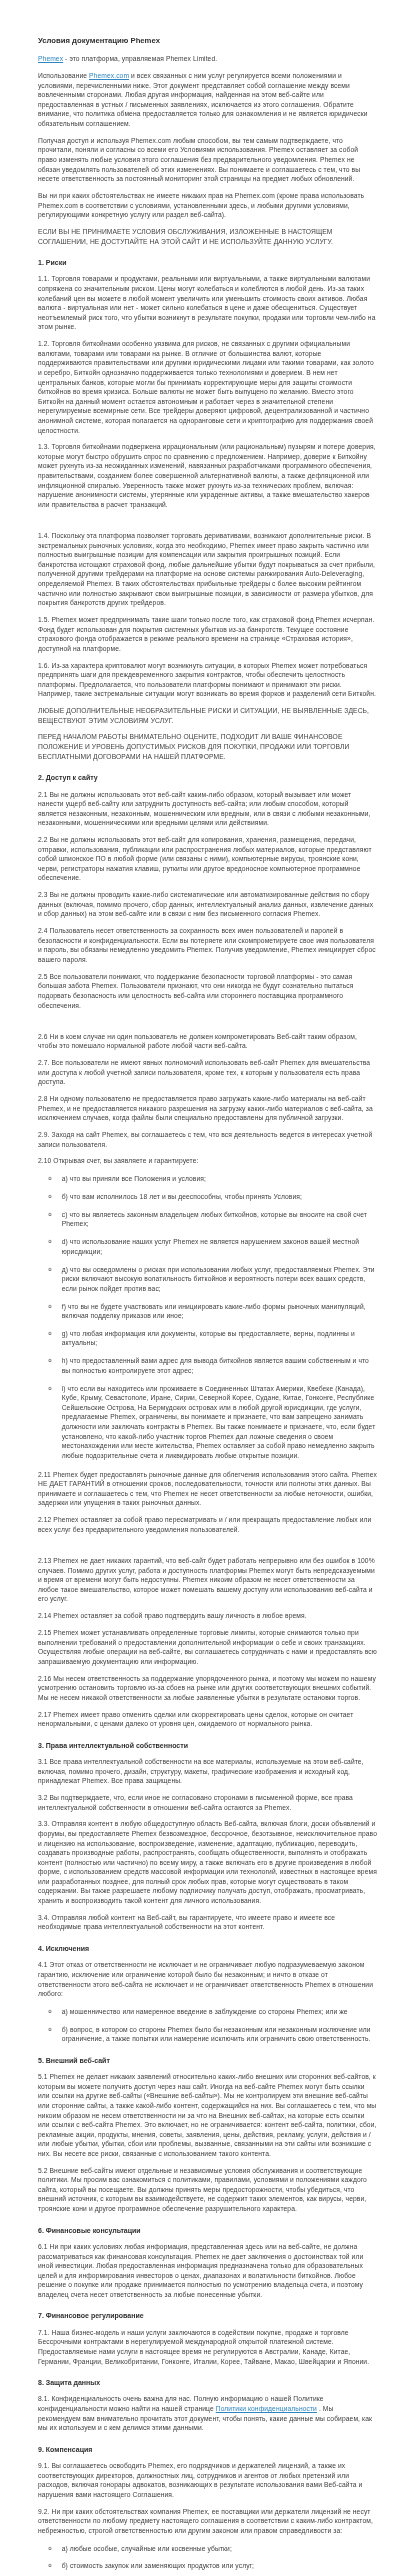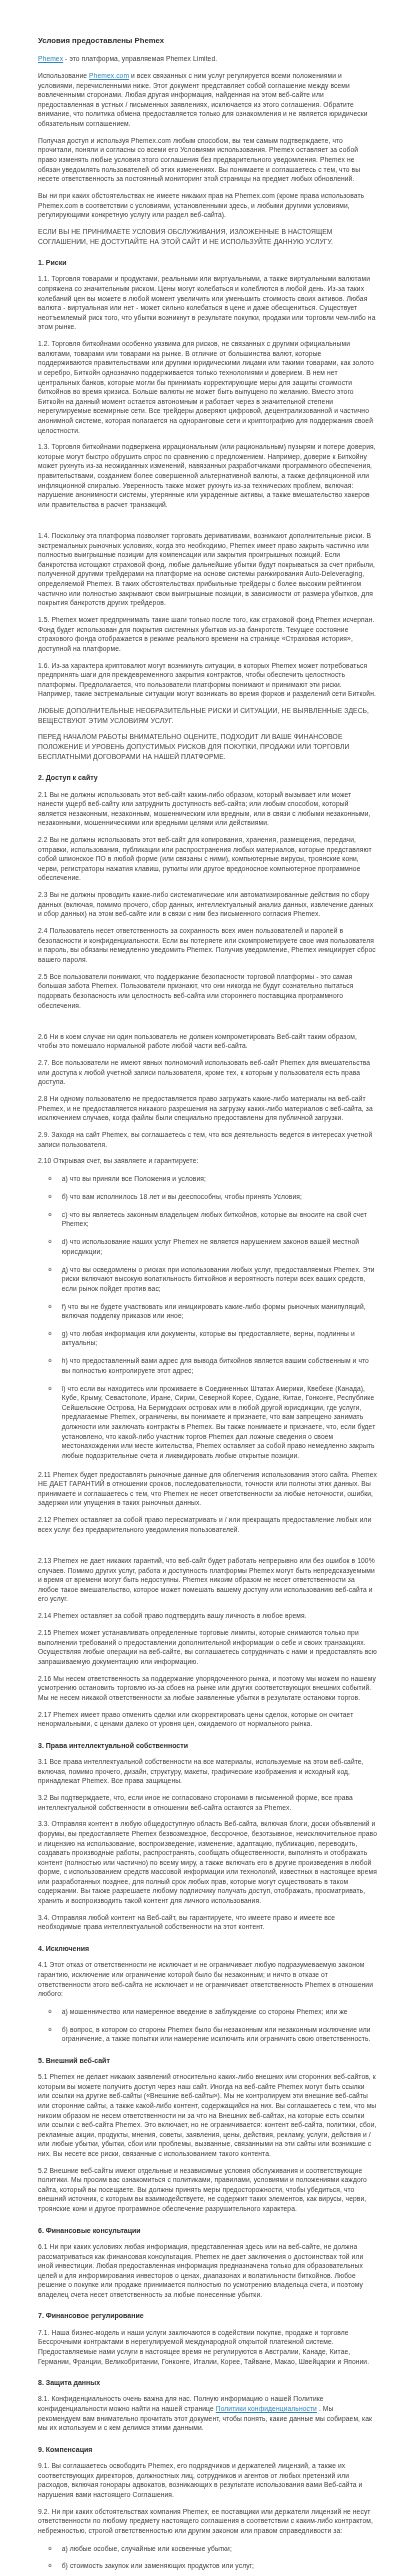--- a/index.html
+++ b/index.html
@@ -67,21 +67,21 @@
     text-decoration: underline;
     cursor: pointer;
   }
   .gap-before { margin-top: 21.6px; }
 </style>
 </head>
 <body>
 
 <div class="page">
   <div>
-      <h1 class="title">Условия предоставлены Phemex</h1>
+      <h1 class="title">Условия документацию Phemex</h1>
       <p class="para"><a href="#" class="link">Phemex</a> - это платформа, управляемая Phemex Limited.</p>
       <p class="para">Использование <a href="#" class="link">Phemex.com</a> и всех связанных с ним услуг регулируется всеми положениями и условиями, перечисленными ниже. Этот документ представляет собой соглашение между всеми вовлеченными сторонами. Любая другая информация, найденная на этом веб-сайте или предоставленная в устных / письменных заявлениях, исключается из этого соглашения. Обратите внимание, что политика обмена предоставляется только для ознакомления и не является юридически обязательным соглашением.</p>
       <p class="para">Получая доступ и используя Phemex.com любым способом, вы тем самым подтверждаете, что прочитали, поняли и согласны со всеми его Условиями использования. Phemex оставляет за собой право изменять любые условия этого соглашения без предварительного уведомления. Phemex не обязан уведомлять пользователей об этих изменениях. Вы понимаете и соглашаетесь с тем, что вы несете ответственность за постоянный мониторинг этой страницы на предмет любых обновлений.</p>
       <p class="para">Вы ни при каких обстоятельствах не имеете никаких прав на Phemex.com (кроме права использовать Phemex.com в соответствии с условиями, установленными здесь, и любыми другими условиями, регулирующими конкретную услугу или раздел веб-сайта).</p>
       <p class="caps">ЕСЛИ ВЫ НЕ ПРИНИМАЕТЕ УСЛОВИЯ ОБСЛУЖИВАНИЯ, ИЗЛОЖЕННЫЕ В НАСТОЯЩЕМ СОГЛАШЕНИИ, НЕ ДОСТУПАЙТЕ НА ЭТОЙ САЙТ И НЕ ИСПОЛЬЗУЙТЕ ДАННУЮ УСЛУГУ.</p>
       <h2 class="heading">1. Риски</h2>
       <p class="para">1.1.  Торговля товарами и продуктами, реальными или виртуальными, а также виртуальными валютами сопряжена со значительным риском. Цены могут колебаться и колеблются в любой день. Из-за таких колебаний цен вы можете в любой момент увеличить или уменьшить стоимость своих активов. Любая валюта - виртуальная или нет - может сильно колебаться в цене и даже обесцениться. Существует неотъемлемый риск того, что убытки возникнут в результате покупки, продажи или торговли чем-либо на этом рынке.</p>
       <p class="para">1.2.  Торговля биткойнами особенно уязвима для рисков, не связанных с другими официальными валютами, товарами или товарами на рынке. В отличие от большинства валют, которые поддерживаются правительствами или другими юридическими лицами или такими товарами, как золото и серебро, Биткойн однозначно поддерживается только технологиями и доверием. В нем нет центральных банков, которые могли бы принимать корректирующие меры для защиты стоимости биткойнов во время кризиса. Больше валюты не может быть выпущено по желанию. Вместо этого Биткойн на данный момент остается автономным и работает через в значительной степени нерегулируемые всемирные сети. Все трейдеры доверяют цифровой, децентрализованной и частично анонимной системе, которая полагается на одноранговые сети и криптографию для поддержания своей целостности.</p>
       <p class="para">1.3.  Торговля биткойнами подвержена иррациональным (или рациональным) пузырям и потере доверия, которые могут быстро обрушить спрос по сравнению с предложением. Например, доверие к Биткойну может рухнуть из-за неожиданных изменений, навязанных разработчиками программного обеспечения, правительствами, созданием более совершенной альтернативной валюты, а также дефляционной или инфляционной спиралью. Уверенность также может рухнуть из-за технических проблем, включая: нарушение анонимности системы, утерянные или украденные активы, а также вмешательство хакеров или правительства в расчет транзакций.</p>
       <p class="para gap-before">1.4.  Поскольку эта платформа позволяет торговать деривативами, возникают дополнительные риски. В экстремальных рыночных условиях, когда это необходимо, Phemex имеет право закрыть частично или полностью выигрышные позиции для компенсации или закрытия проигрышных позиций. Если банкротства истощают страховой фонд, любые дальнейшие убытки будут покрываться за счет прибыли, полученной другими трейдерами на платформе на основе системы ранжирования Auto-Deleveraging, определяемой Phemex. В таких обстоятельствах прибыльные трейдеры с более высоким рейтингом частично или полностью закрывают свои выигрышные позиции, в зависимости от размера убытков, для покрытия банкротств других трейдеров.</p>

